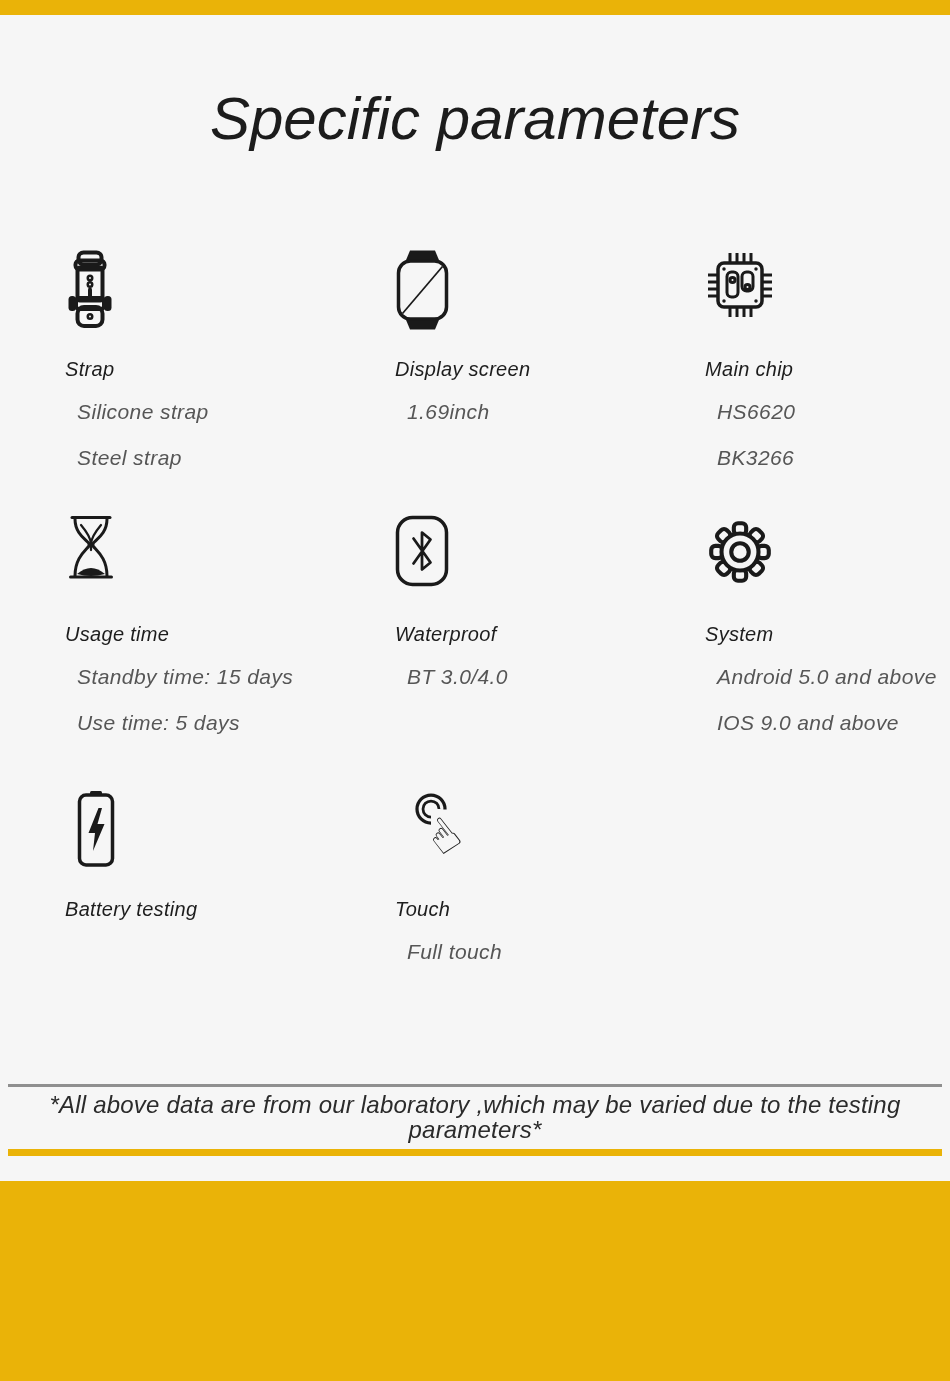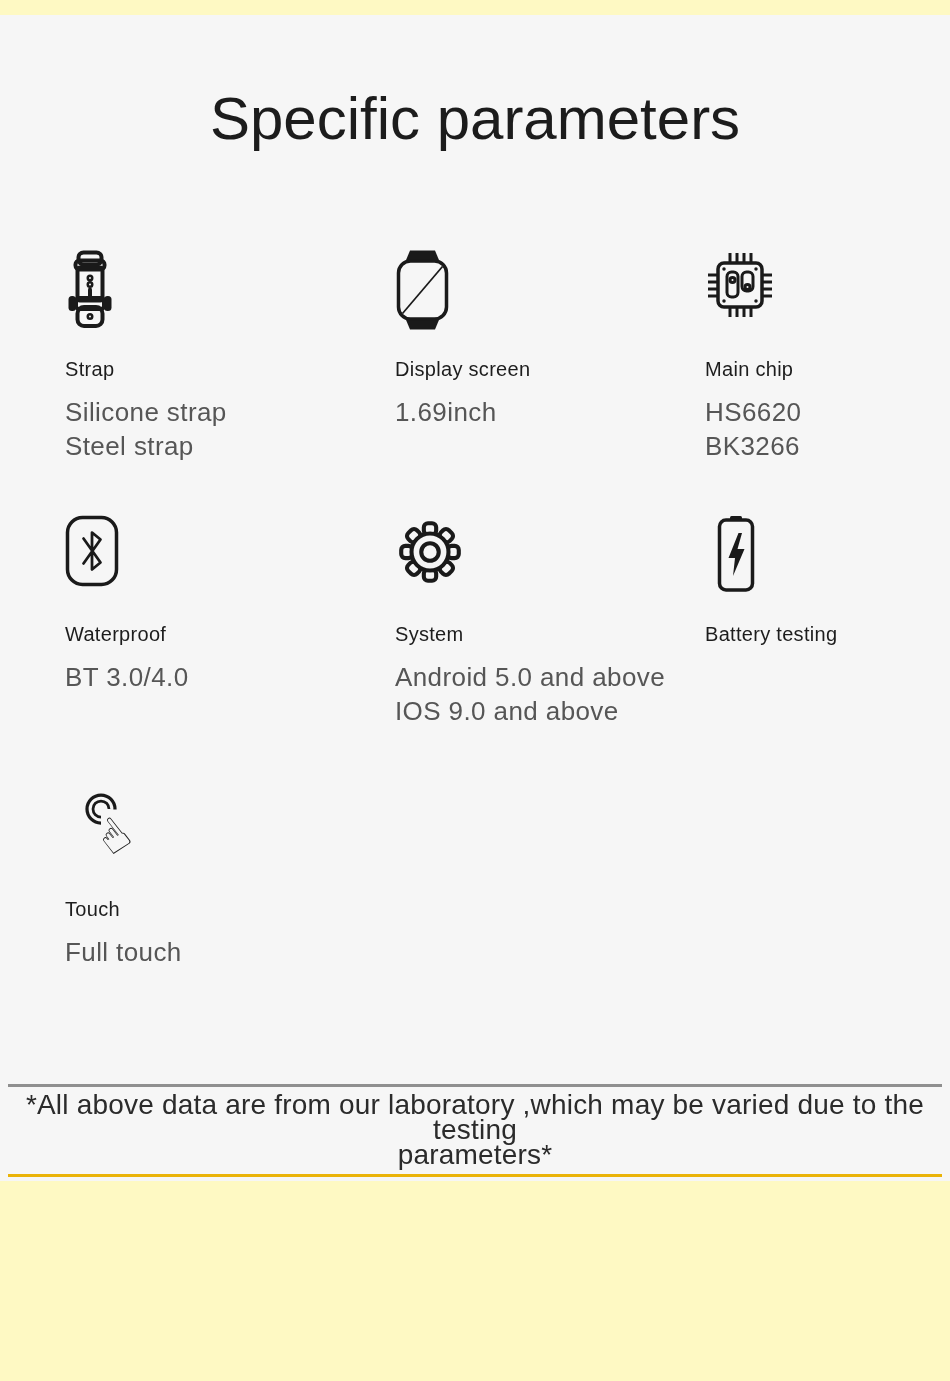--- a/index.html
+++ b/index.html
@@ -1,47 +1,47 @@
 <!DOCTYPE html>
 <html><head>
 <meta charset="utf-8">
 <style>
   html,body{margin:0;padding:0;background:#ffffff;}
   .page{
     position:relative;width:950px;height:1381px;overflow:hidden;
-    font-family:"Liberation Sans","DejaVu Sans",sans-serif;background:#fef9c3;
+    font-family:"Liberation Sans","DejaVu Sans",sans-serif;background:#eab308;font-style:italic;
   }
   .bg{position:absolute;left:0;top:15px;width:950px;height:1166px;background:#f6f6f6;}
   .title{
     position:absolute;top:84px;left:0;width:950px;text-align:center;
     font-size:60px;font-weight:400;color:#1c1c1c;letter-spacing:0px;margin:0;
   }
   .grid{
     position:absolute;left:65px;top:250px;width:870px;
     display:grid;grid-template-columns:330px 310px 1fr;
     grid-template-rows:265px 275px auto;
   }
   .cell{position:relative;}
   .icon-box{height:80px;display:flex;align-items:flex-start;}
   .cell h3{
     margin:28px 0 0 0;font-size:20px;font-weight:400;color:#1d1d1d;
     letter-spacing:0.3px;white-space:nowrap;
   }
   .cell p{
-    margin:0;font-size:26px;color:#565656;letter-spacing:0.4px;
+    margin:12px;font-size:21px;color:#565656;letter-spacing:0.4px;
     line-height:34px;white-space:nowrap;
   }
   .cell p.first{margin-top:14px;}
   .off-sm{margin-left:10px;}
   .off-md{margin-left:14px;}
   .footer{
     position:absolute;left:8px;right:8px;top:1084px;
-    border-top:3px solid #8f8f8f;border-bottom:3px solid #eab308;
+    border-top:3px solid #8f8f8f;border-bottom:7px solid #eab308;
     padding:5px 0 7px 0;text-align:center;color:#2b2b2b;
-    font-size:28px;line-height:25px;letter-spacing:0.2px;
+    font-size:24px;line-height:25px;letter-spacing:0.2px;
   }
   svg{display:block;}
 </style>
 </head>
 <body>
 
 <div class="page">
   <div class="bg"></div>
 
   <h1 class="title">Specific parameters</h1>
@@ -105,20 +105,38 @@
             <circle cx="55" cy="60" r="5"></circle>
             <circle cx="85" cy="74" r="5"></circle>
           </g>
         </svg>
       </div>
       <h3>Main chip</h3>
       <p class="first">HS6620</p>
       <p>BK3266</p>
     </div>
 
+    <div class="cell">
+      <div class="icon-box">
+        <svg width="52" height="66" viewBox="0 0 104 132">
+          <g stroke="#1a1a1a" fill="none" stroke-width="6" stroke-linecap="round">
+            <path d="M14 5 H90"></path>
+            <path d="M20 8 C20 36 40 48 48 57 L48 62 C40 72 20 86 20 122"></path>
+            <path d="M84 8 C84 36 64 48 56 57 L56 62 C64 72 84 86 84 122"></path>
+            <path d="M11 124 H93"></path>
+            <path d="M32 20 Q52 44 52 58 Q52 44 72 20" stroke-width="4.5"></path>
+            <path d="M52 58 V70" stroke-width="4.5"></path>
+          </g>
+          <path d="M24 118 Q52 94 80 118 Q52 126 24 118 Z" fill="#1a1a1a"></path>
+        </svg>
+      </div>
+      <h3>Usage time</h3>
+      <p class="first">Standby time: 15 days</p>
+      <p>Use time: 5 days</p>
+    </div>
 
     <div class="cell">
       <div class="icon-box">
         <svg width="54" height="72" viewBox="0 0 108 144">
           <rect x="5" y="5" width="98" height="134" rx="30" fill="none" stroke="#1a1a1a" stroke-width="7"></rect>
           <path d="M37 47 L71 95 L54 109 L54 35 L71 49 L37 97" fill="none" stroke="#1a1a1a" stroke-width="5.5" stroke-linejoin="round" stroke-linecap="round"></path>
         </svg>
       </div>
       <h3>Waterproof</h3>
       <p class="first">BT 3.0/4.0</p>

